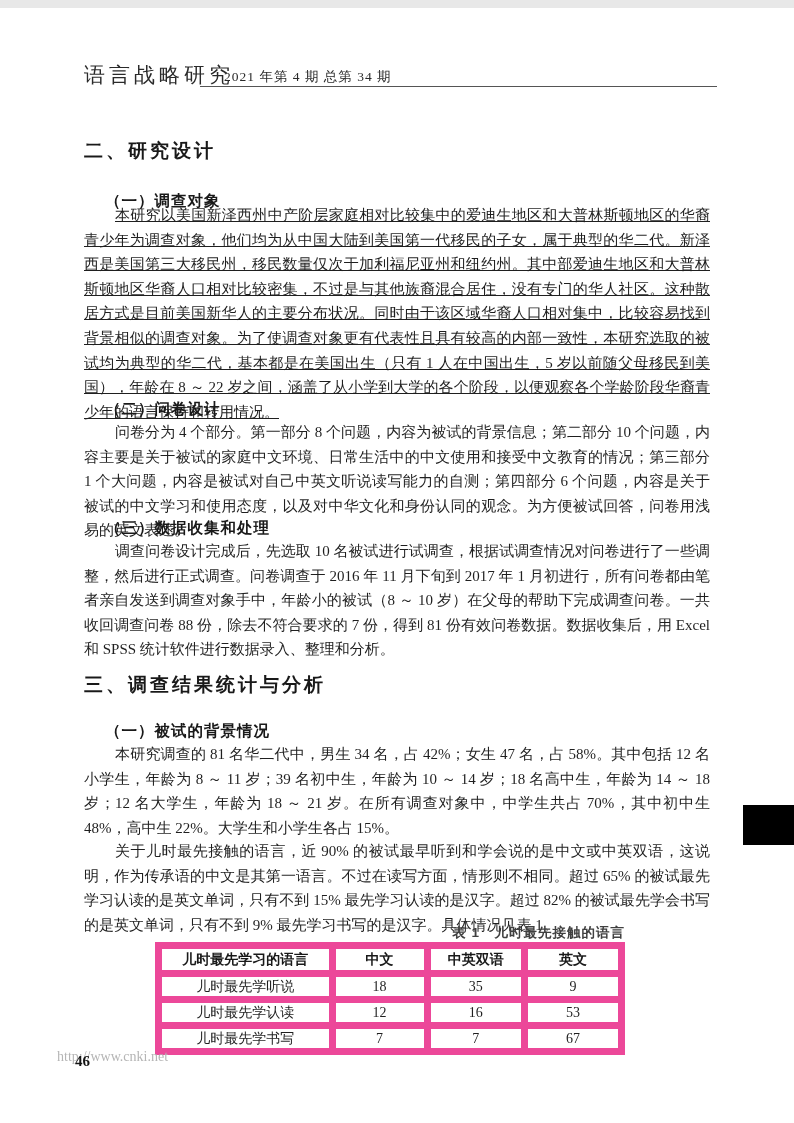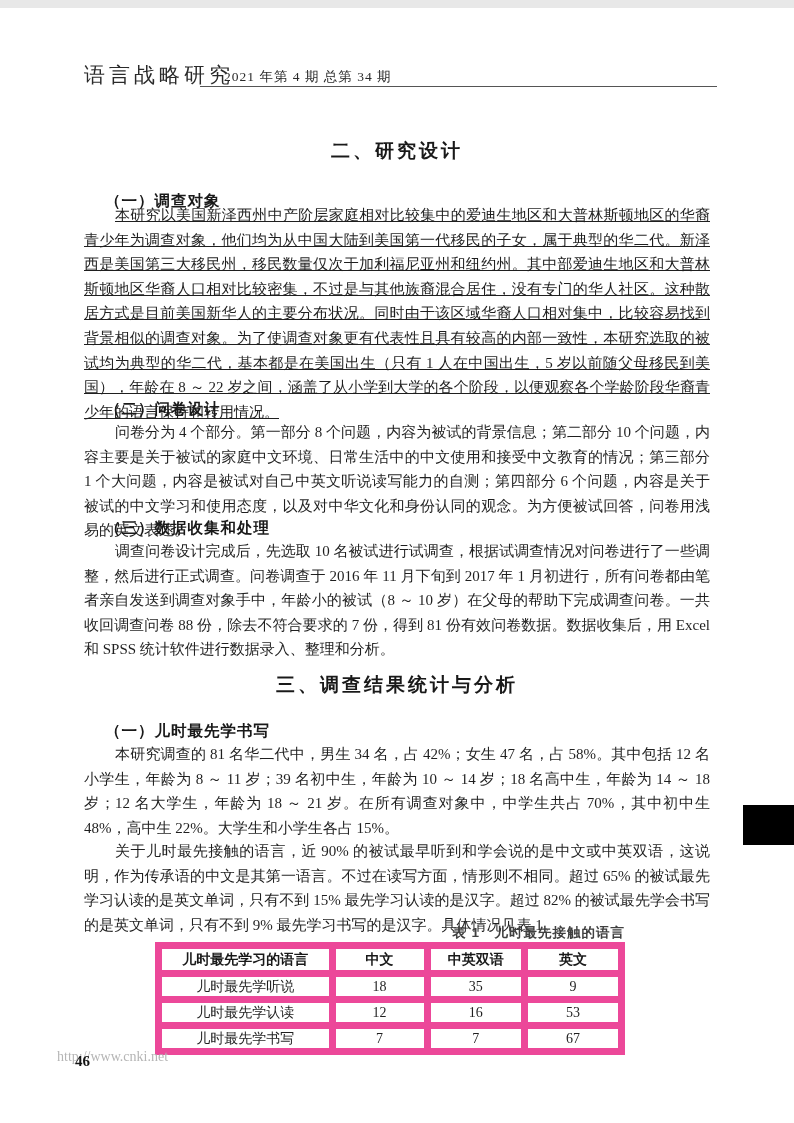--- a/index.html
+++ b/index.html
@@ -11,21 +11,21 @@
   }
   .abs { position:absolute; }
 
   
   #journal-name { left:84px; top:53px; font-size:21px; letter-spacing:4px; color:#2a2a2a; }
   #issue-info   { left:224px; top:60px; font-size:13.5px; letter-spacing:1px; color:#2a2a2a; }
   #header-rule  { left:200px; top:78px; width:517px; height:0; border-top:1px solid #555; }
 
   
   .sec-title {
-    left:84px; width:626px; text-align:center;
+    left:84px; width:626px; 
     font-family:"Liberation Sans","DejaVu Sans",sans-serif;
     font-weight:700; font-size:19px; letter-spacing:3px; color:#191919;
   }
   #sec2-title { top:114px; }
   #sec3-title { top:648px; }
 
   
   .sub-title {
     left:84px; width:626px; box-sizing:border-box; padding-left:21px;
     font-family:"Liberation Sans","DejaVu Sans",sans-serif;
@@ -99,21 +99,21 @@
   <p class="abs para" id="para-2-1">本研究以美国新泽西州中产阶层家庭相对比较集中的爱迪生地区和大普林斯顿地区的华裔青少年为调查对象，他们均为从中国大陆到美国第一代移民的子女，属于典型的华二代。新泽西是美国第三大移民州，移民数量仅次于加利福尼亚州和纽约州。其中部爱迪生地区和大普林斯顿地区华裔人口相对比较密集，不过是与其他族裔混合居住，没有专门的华人社区。这种散居方式是目前美国新华人的主要分布状况。同时由于该区域华裔人口相对集中，比较容易找到背景相似的调查对象。为了使调查对象更有代表性且具有较高的内部一致性，本研究选取的被试均为典型的华二代，基本都是在美国出生（只有 1 人在中国出生，5 岁以前随父母移民到美国），年龄在 8 ～ 22 岁之间，涵盖了从小学到大学的各个阶段，以便观察各个学龄阶段华裔青少年的语言保持和转用情况。</p>
 
   <h3 class="abs sub-title" id="sub-2-2">（二）问卷设计</h3>
   <p class="abs para" id="para-2-2">问卷分为 4 个部分。第一部分 8 个问题，内容为被试的背景信息；第二部分 10 个问题，内容主要是关于被试的家庭中文环境、日常生活中的中文使用和接受中文教育的情况；第三部分 1 个大问题，内容是被试对自己中英文听说读写能力的自测；第四部分 6 个问题，内容是关于被试的中文学习和使用态度，以及对中华文化和身份认同的观念。为方便被试回答，问卷用浅易的英文表述。</p>
 
   <h3 class="abs sub-title" id="sub-2-3">（三）数据收集和处理</h3>
   <p class="abs para" id="para-2-3">调查问卷设计完成后，先选取 10 名被试进行试调查，根据试调查情况对问卷进行了一些调整，然后进行正式调查。问卷调查于 2016 年 11 月下旬到 2017 年 1 月初进行，所有问卷都由笔者亲自发送到调查对象手中，年龄小的被试（8 ～ 10 岁）在父母的帮助下完成调查问卷。一共收回调查问卷 88 份，除去不符合要求的 7 份，得到 81 份有效问卷数据。数据收集后，用 Excel 和 SPSS 统计软件进行数据录入、整理和分析。</p>
 
   <h2 class="abs sec-title" id="sec3-title">三、调查结果统计与分析</h2>
 
-  <h3 class="abs sub-title" id="sub-3-1">（一）儿时最先学书写</h3>
+  <h3 class="abs sub-title" id="sub-3-1">（一）被试的背景情况</h3>
   <p class="abs para" id="para-3-1">本研究调查的 81 名华二代中，男生 34 名，占 42%；女生 47 名，占 58%。其中包括 12 名小学生，年龄为 8 ～ 11 岁；39 名初中生，年龄为 10 ～ 14 岁；18 名高中生，年龄为 14 ～ 18 岁；12 名大学生，年龄为 18 ～ 21 岁。在所有调查对象中，中学生共占 70%，其中初中生 48%，高中生 22%。大学生和小学生各占 15%。</p>
   <p class="abs para" id="para-3-2">关于儿时最先接触的语言，近 90% 的被试最早听到和学会说的是中文或中英双语，这说明，作为传承语的中文是其第一语言。不过在读写方面，情形则不相同。超过 65% 的被试最先学习认读的是英文单词，只有不到 15% 最先学习认读的是汉字。超过 82% 的被试最先学会书写的是英文单词，只有不到 9% 最先学习书写的是汉字。具体情况见表 1。</p>
 
   <div class="abs" id="table1-caption">表 1　儿时最先接触的语言</div>
   <table class="abs" id="table1">
     <colgroup>
         <col class="c0">
         <col class="c1">
         <col class="c2">
         <col class="c3">

